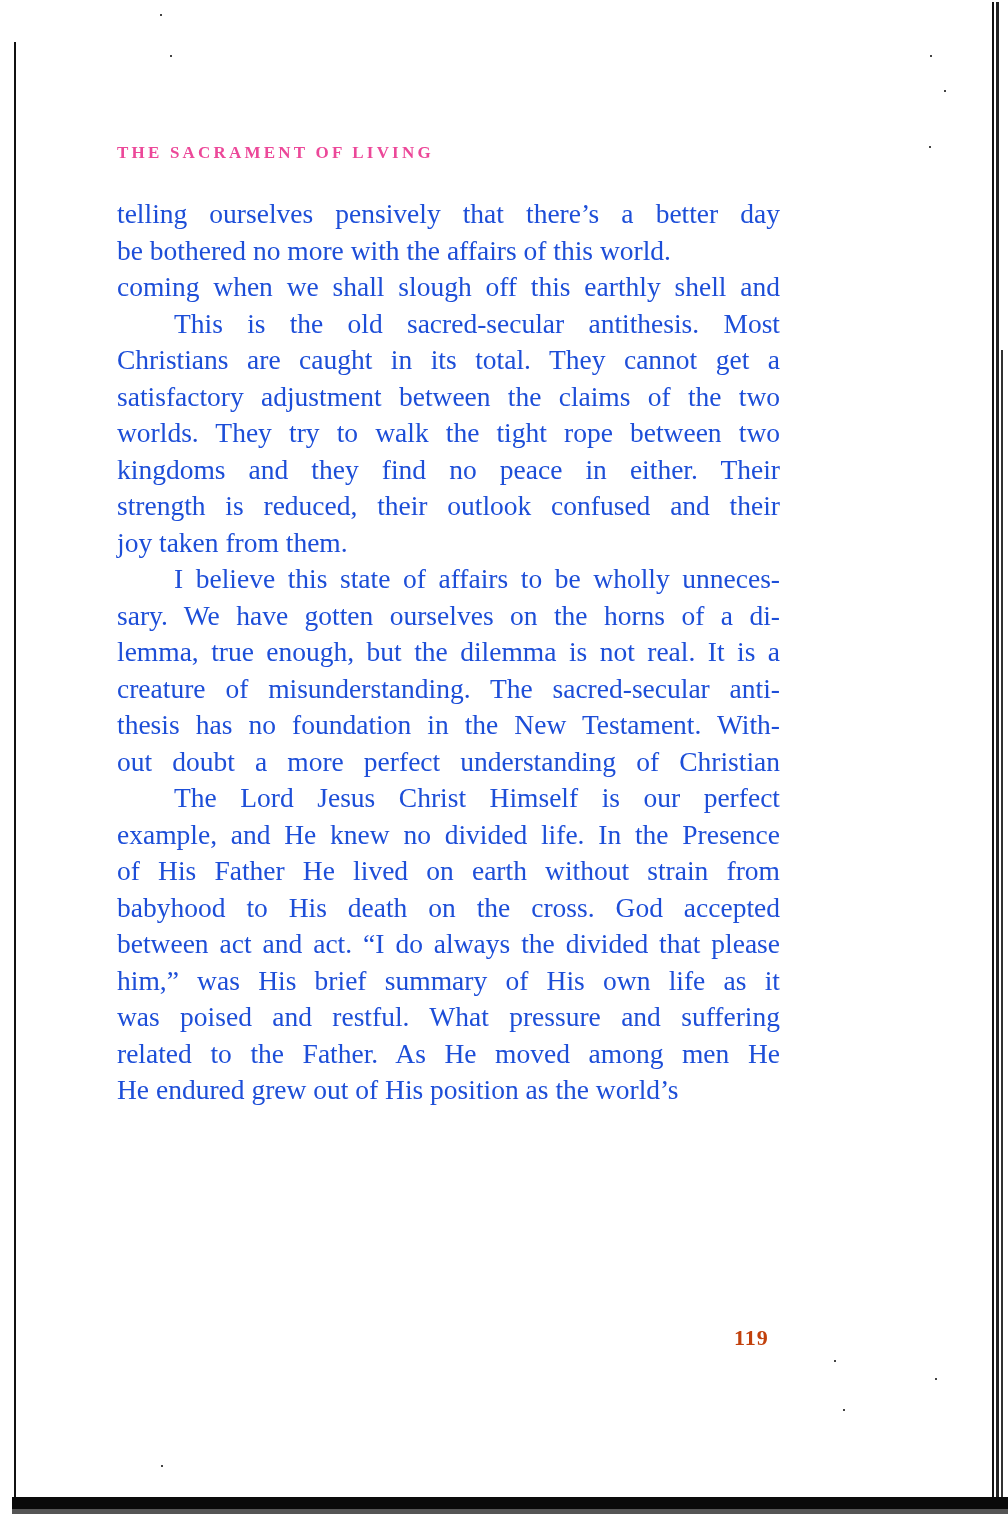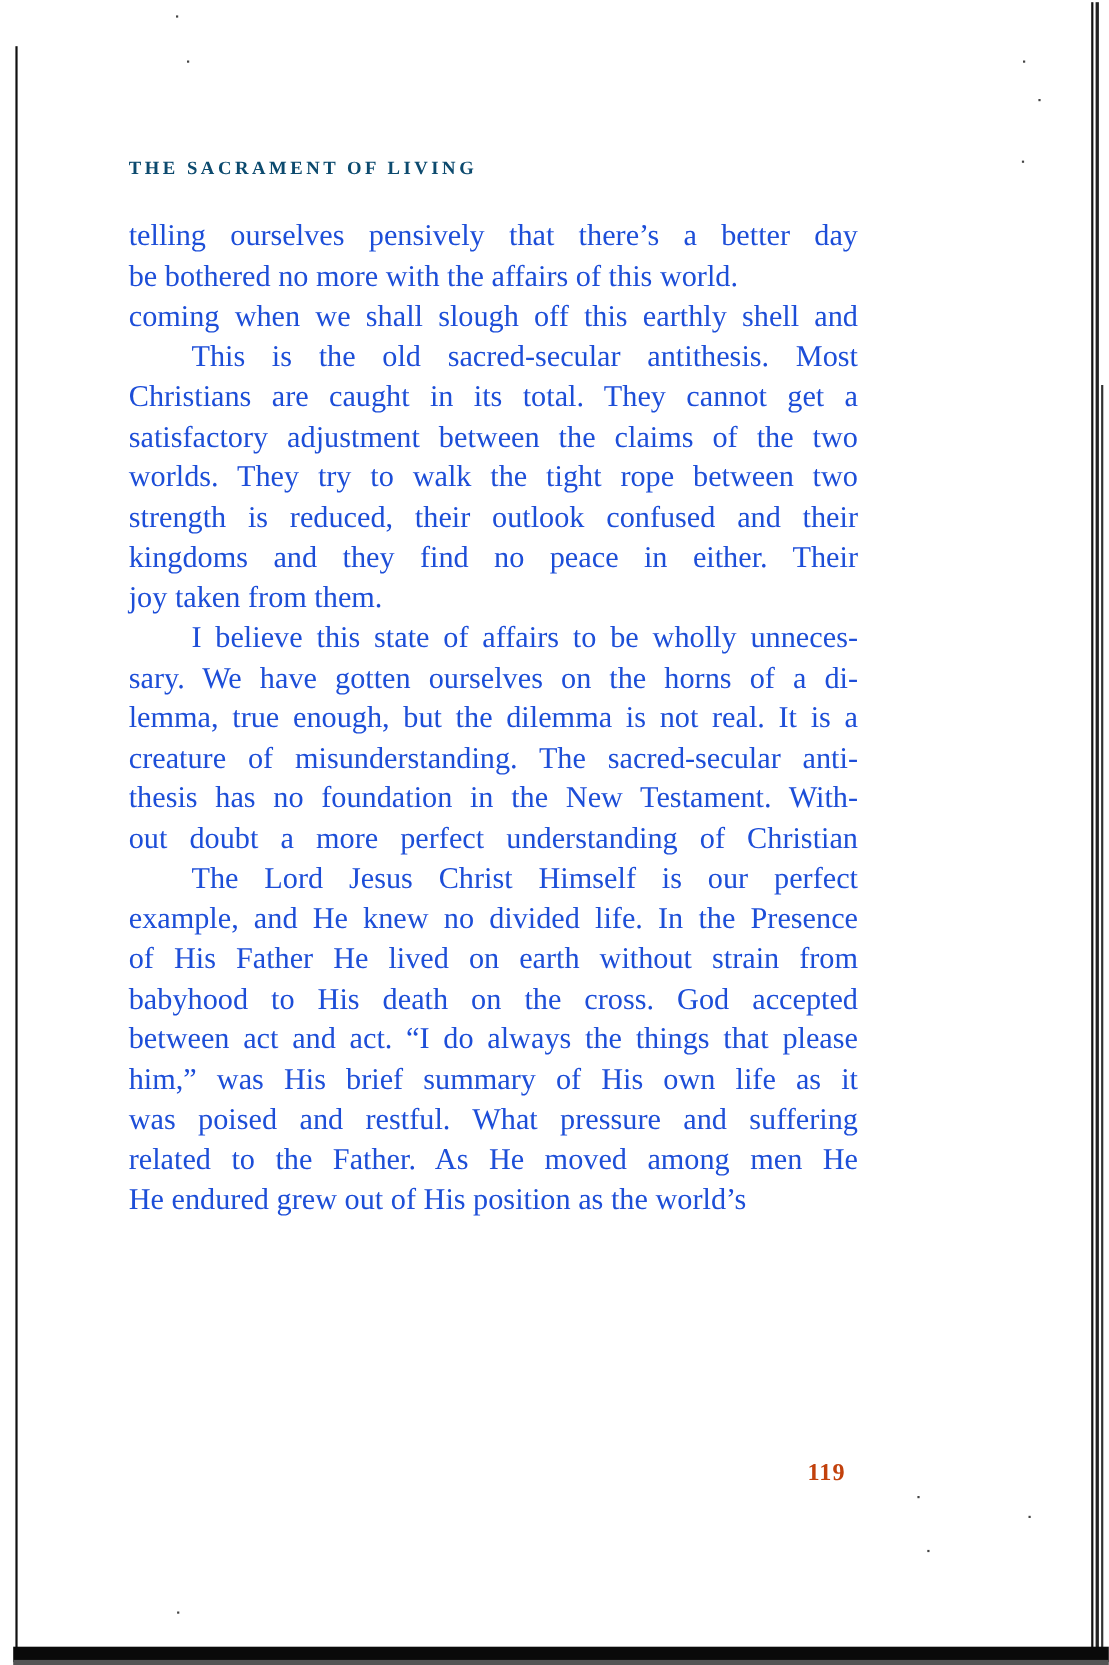--- a/index.html
+++ b/index.html
@@ -10,21 +10,21 @@
     .right-rule-a { position: absolute; left: 992px; top: 2px; width: 2px; height: 1505px; background: #111; }
     .right-rule-b { position: absolute; left: 996px; top: 2px; width: 3px; height: 1505px; background: #222; }
     .right-rule-c { position: absolute; left: 1001px; top: 350px; width: 2px; height: 1155px; background: #333; }
     .bottom-bar { position: absolute; left: 12px; top: 1497px; width: 996px; height: 14px; background: #0a0a0a; }
     .bottom-bar-edge { position: absolute; left: 12px; top: 1509px; width: 996px; height: 5px; background: #555; }
 
     .running-head {
       position: absolute; left: 117px; top: 143px;
       font-family: "Liberation Serif", "DejaVu Serif", serif;
       font-weight: bold; font-size: 17px; letter-spacing: 3.2px;
-      color: #0c4a6e; white-space: nowrap;
+      color: #ec4899; white-space: nowrap;
     }
 
     .body-text {
       position: absolute; left: 117px; top: 196px; width: 663px;
       font-family: "Liberation Serif", "DejaVu Serif", serif;
       font-size: 27.5px; line-height: 36.5px; color: #1d4ed8;
     }
     .line {
       display: block; height: 36.5px; white-space: nowrap;
       text-align: justify; text-align-last: justify;
@@ -57,38 +57,38 @@
       <div>
         <span class="line">telling ourselves pensively that there’s a better day</span>
         <span class="line last">be bothered no more with the affairs of this world.</span>
         <span class="line">coming when we shall slough off this earthly shell and</span>
       </div>
       <div>
         <span class="line indent">This is the old sacred-secular antithesis. Most</span>
         <span class="line">Christians are caught in its total. They cannot get a</span>
         <span class="line">satisfactory adjustment between the claims of the two</span>
         <span class="line">worlds. They try to walk the tight rope between two</span>
+        <span class="line">kingdoms and they find no peace in either. Their</span>
         <span class="line">strength is reduced, their outlook confused and their</span>
-        <span class="line">kingdoms and they find no peace in either. Their</span>
         <span class="line last">joy taken from them.</span>
       </div>
       <div>
         <span class="line indent">I believe this state of affairs to be wholly unneces-</span>
         <span class="line">sary. We have gotten ourselves on the horns of a di-</span>
         <span class="line">lemma, true enough, but the dilemma is not real. It is a</span>
         <span class="line">creature of misunderstanding. The sacred-secular anti-</span>
         <span class="line">thesis has no foundation in the New Testament. With-</span>
         <span class="line">out doubt a more perfect understanding of Christian</span>
       </div>
       <div>
         <span class="line indent">The Lord Jesus Christ Himself is our perfect</span>
         <span class="line">example, and He knew no divided life. In the Presence</span>
         <span class="line">of His Father He lived on earth without strain from</span>
         <span class="line">babyhood to His death on the cross. God accepted</span>
-        <span class="line">between act and act. “I do always the things that please</span>
+        <span class="line">between act and act. “I do always the divided that please</span>
         <span class="line">him,” was His brief summary of His own life as it</span>
         <span class="line">was poised and restful. What pressure and suffering</span>
         <span class="line">related to the Father. As He moved among men He</span>
         <span class="line last">He endured grew out of His position as the world’s</span>
       </div>
     </div>
 
   <div class="folio">119</div>
 
   <div class="speck" style="left:160px;top:14px"></div>

